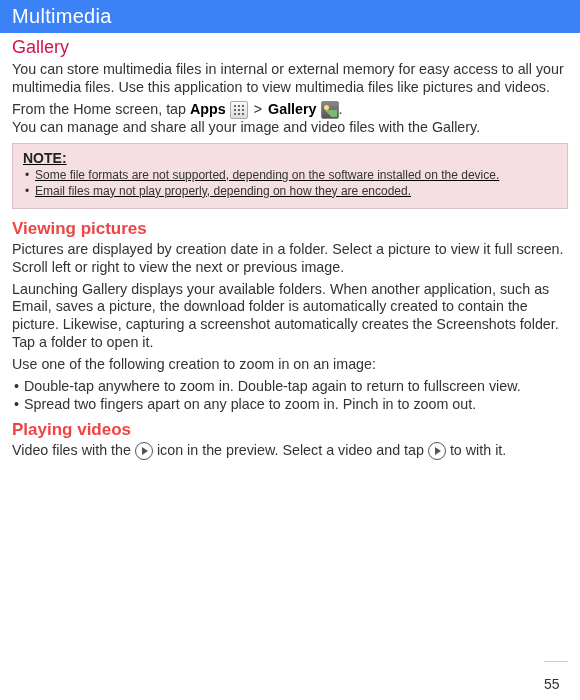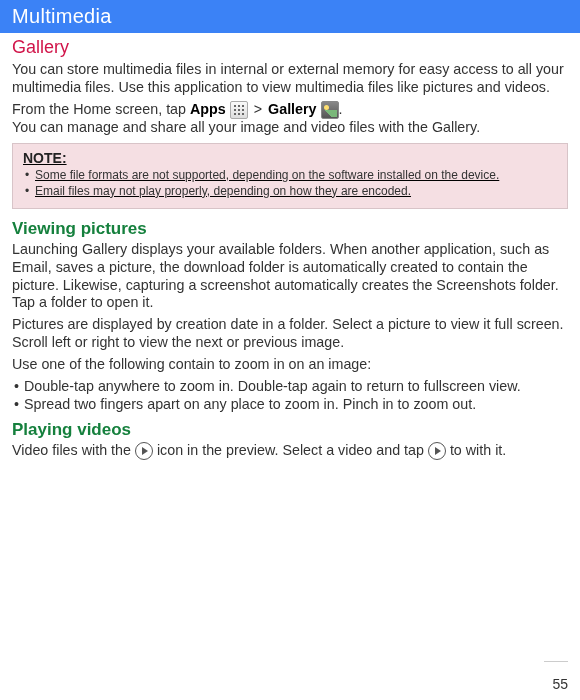--- a/index.html
+++ b/index.html
@@ -128,21 +128,21 @@
       line-height: 1.25;
       margin-bottom: 1px;
     }
     .note-box li::before {
       content: "•";
       position: absolute;
       left: 2px;
       top: 0;
     }
     .section-title-gray {
-      color: #15803d;
+      color: #ef4444;
       font-size: 17px;
       font-weight: bold;
       margin-top: 6px;
       margin-bottom: 2px;
     }
     .inline-list {
       list-style: none;
       padding-left: 0;
       margin-bottom: 4px;
     }
@@ -161,21 +161,21 @@
     }
     .page-num {
       position: absolute;
       bottom: 8px;
       right: 12px;
       font-size: 14px;
       color: #333;
       border-top: 1px solid #ccc;
       padding-top: 14px;
       width: 24px;
-      text-align: right;
+      text-align: left;
     }
     .gt {
       color: #333;
       padding: 0 2px;
     }
   </style>
 </head>
 <body>
 
 <div class="header-bar">
@@ -199,24 +199,24 @@
 
   <div class="note-box">
     <div class="note-title">NOTE:</div>
     <ul>
       <li>Some file formats are not supported, depending on the software installed on the device.</li>
       <li>Email files may not play properly, depending on how they are encoded.</li>
     </ul>
   </div>
 
   <div class="section-title-gray">Viewing pictures</div>
+  <div class="body-text">Pictures are displayed by creation date in a folder. Select a picture to view it full screen. Scroll left or right to view the next or previous image.</div>
   <div class="body-text">Launching Gallery displays your available folders. When another application, such as Email, saves a picture, the download folder is automatically created to contain the picture. Likewise, capturing a screenshot automatically creates the Screenshots folder. Tap a folder to open it.</div>
-  <div class="body-text">Pictures are displayed by creation date in a folder. Select a picture to view it full screen. Scroll left or right to view the next or previous image.</div>
-
-  <div class="body-text">Use one of the following contain to zoom in on an image:</div>
+
+  <div class="body-text">Use one of the following creation to zoom in on an image:</div>
   <ul class="inline-list">
     <li>Double-tap anywhere to zoom in. Double-tap again to return to fullscreen view.</li>
     <li>Spread two fingers apart on any place to zoom in. Pinch in to zoom out.</li>
   </ul>
 
   <div class="section-title-gray">Playing videos</div>
   <div class="body-text">
     <span>Video files with the </span><span class="icon-play"></span><span> icon in the preview. Select a video and tap </span><span class="icon-play"></span><span> to with it.</span>
   </div>
 

